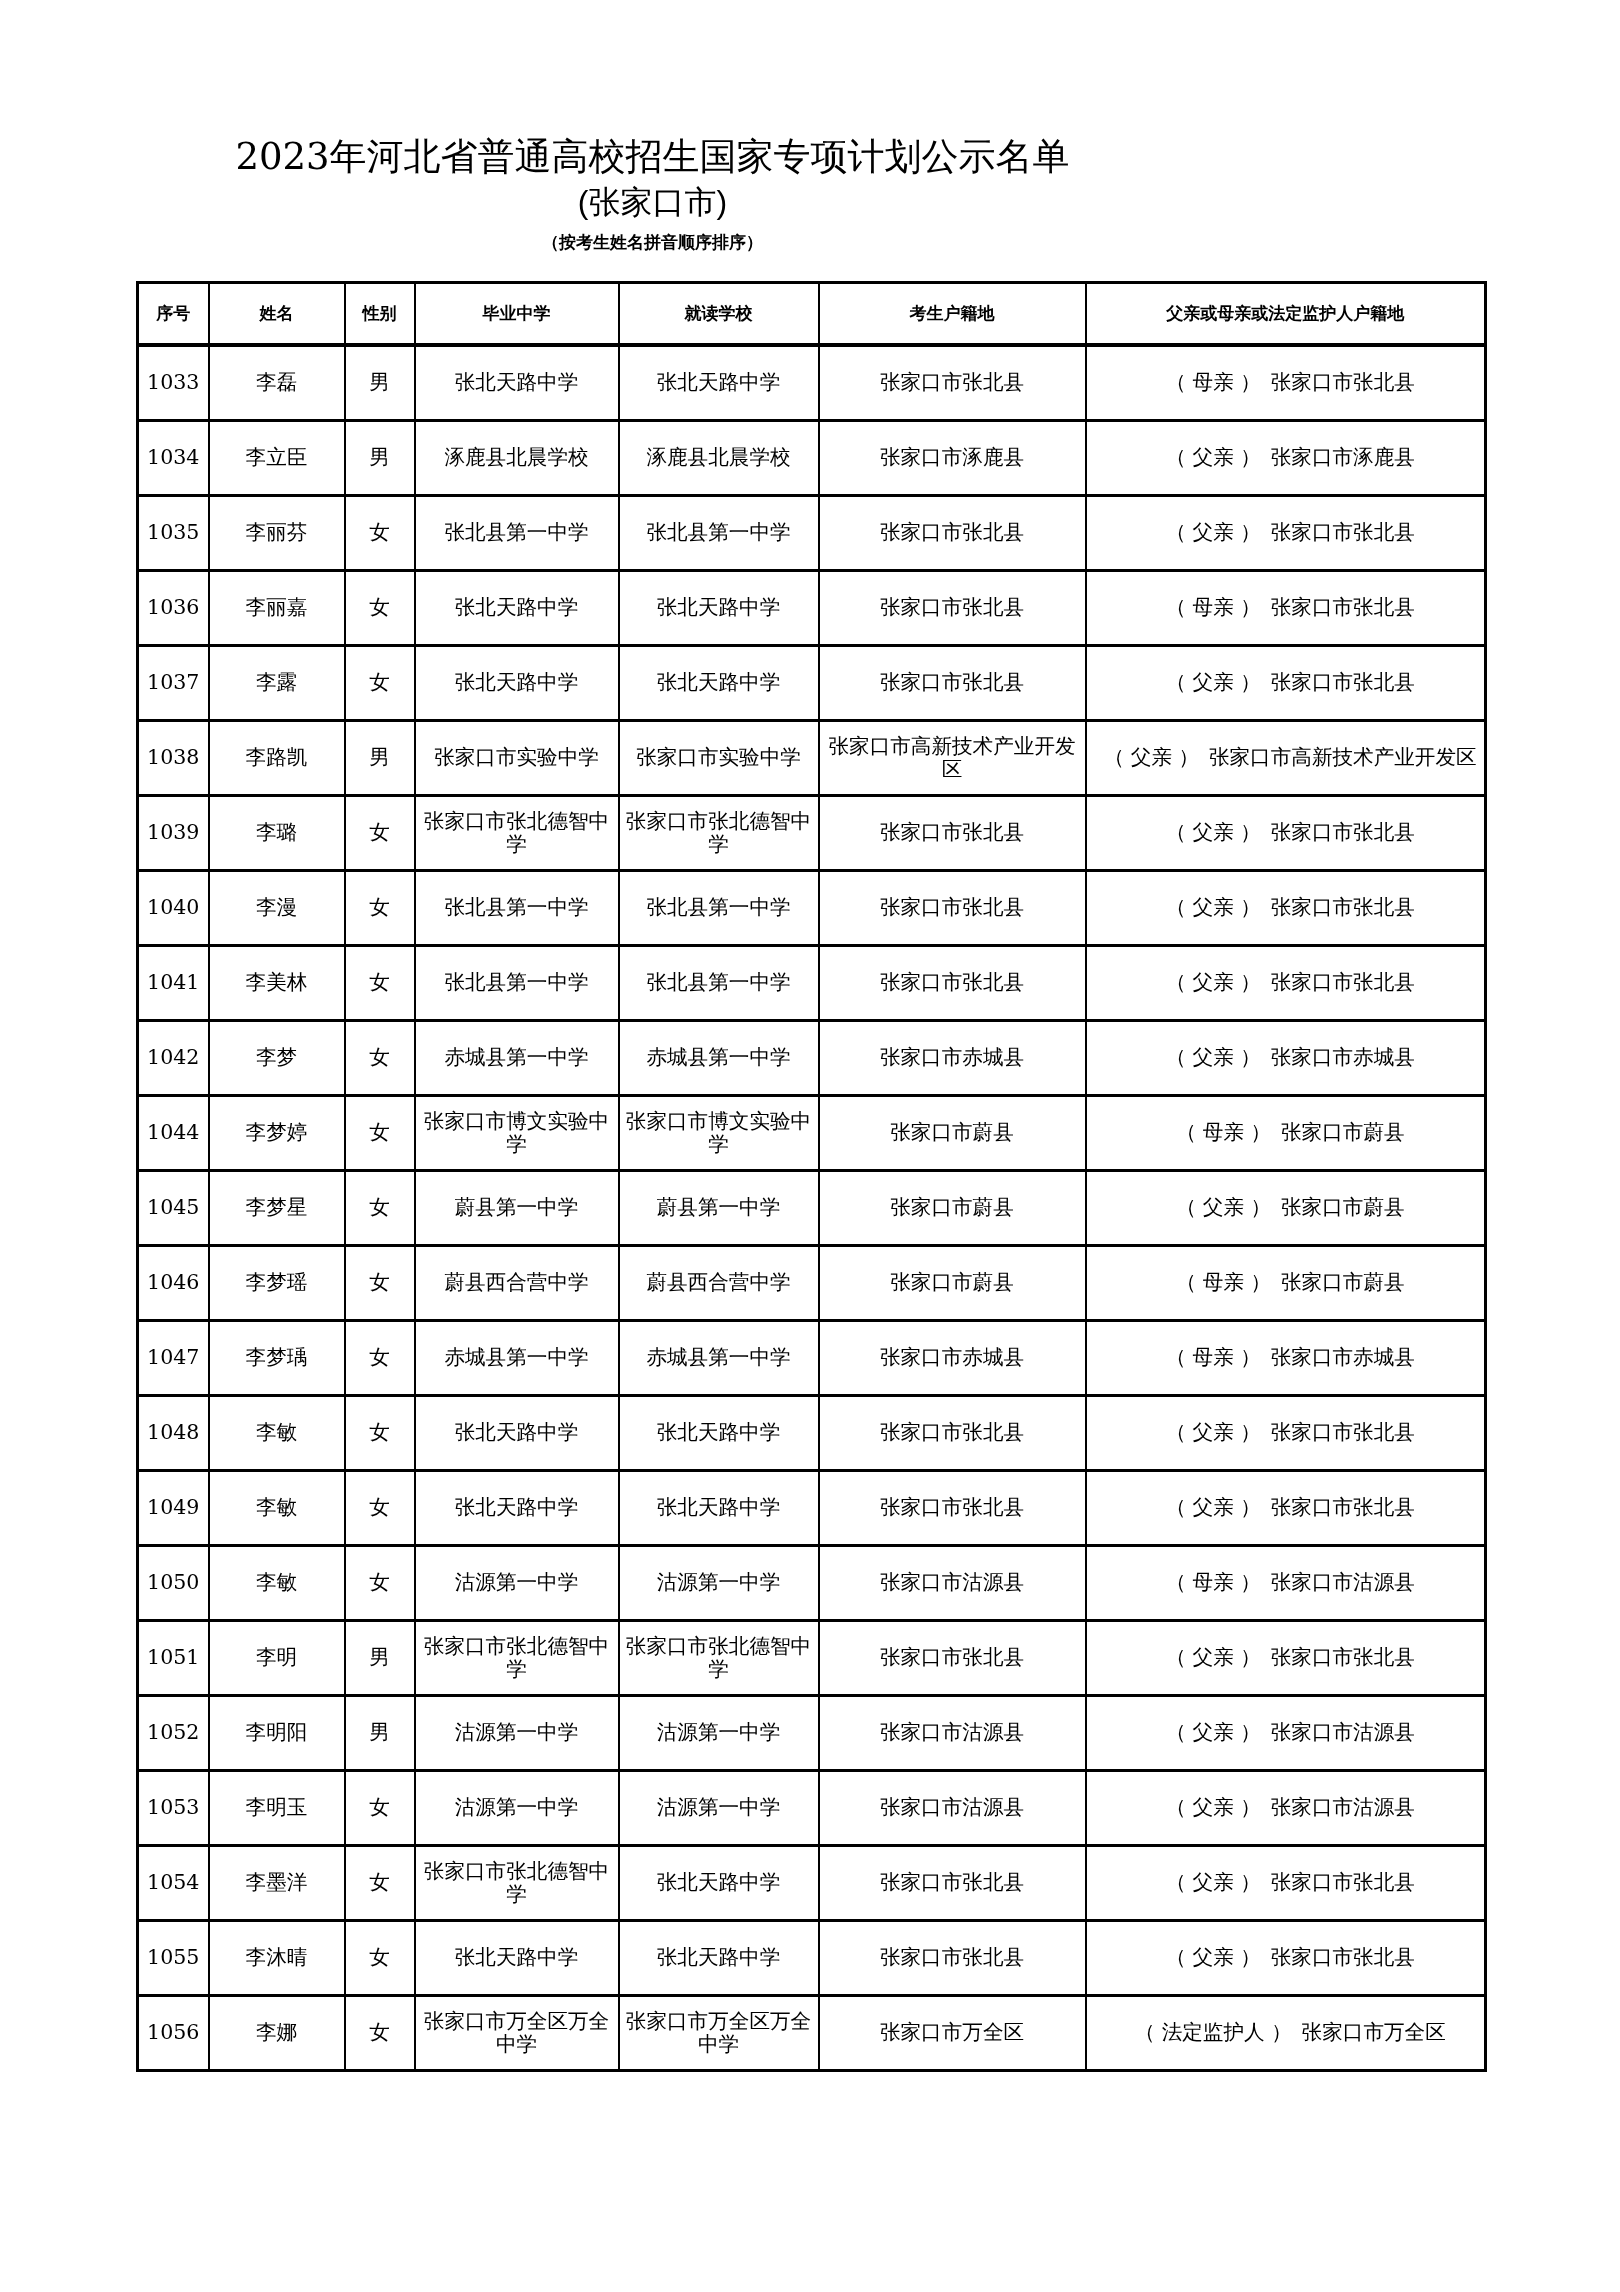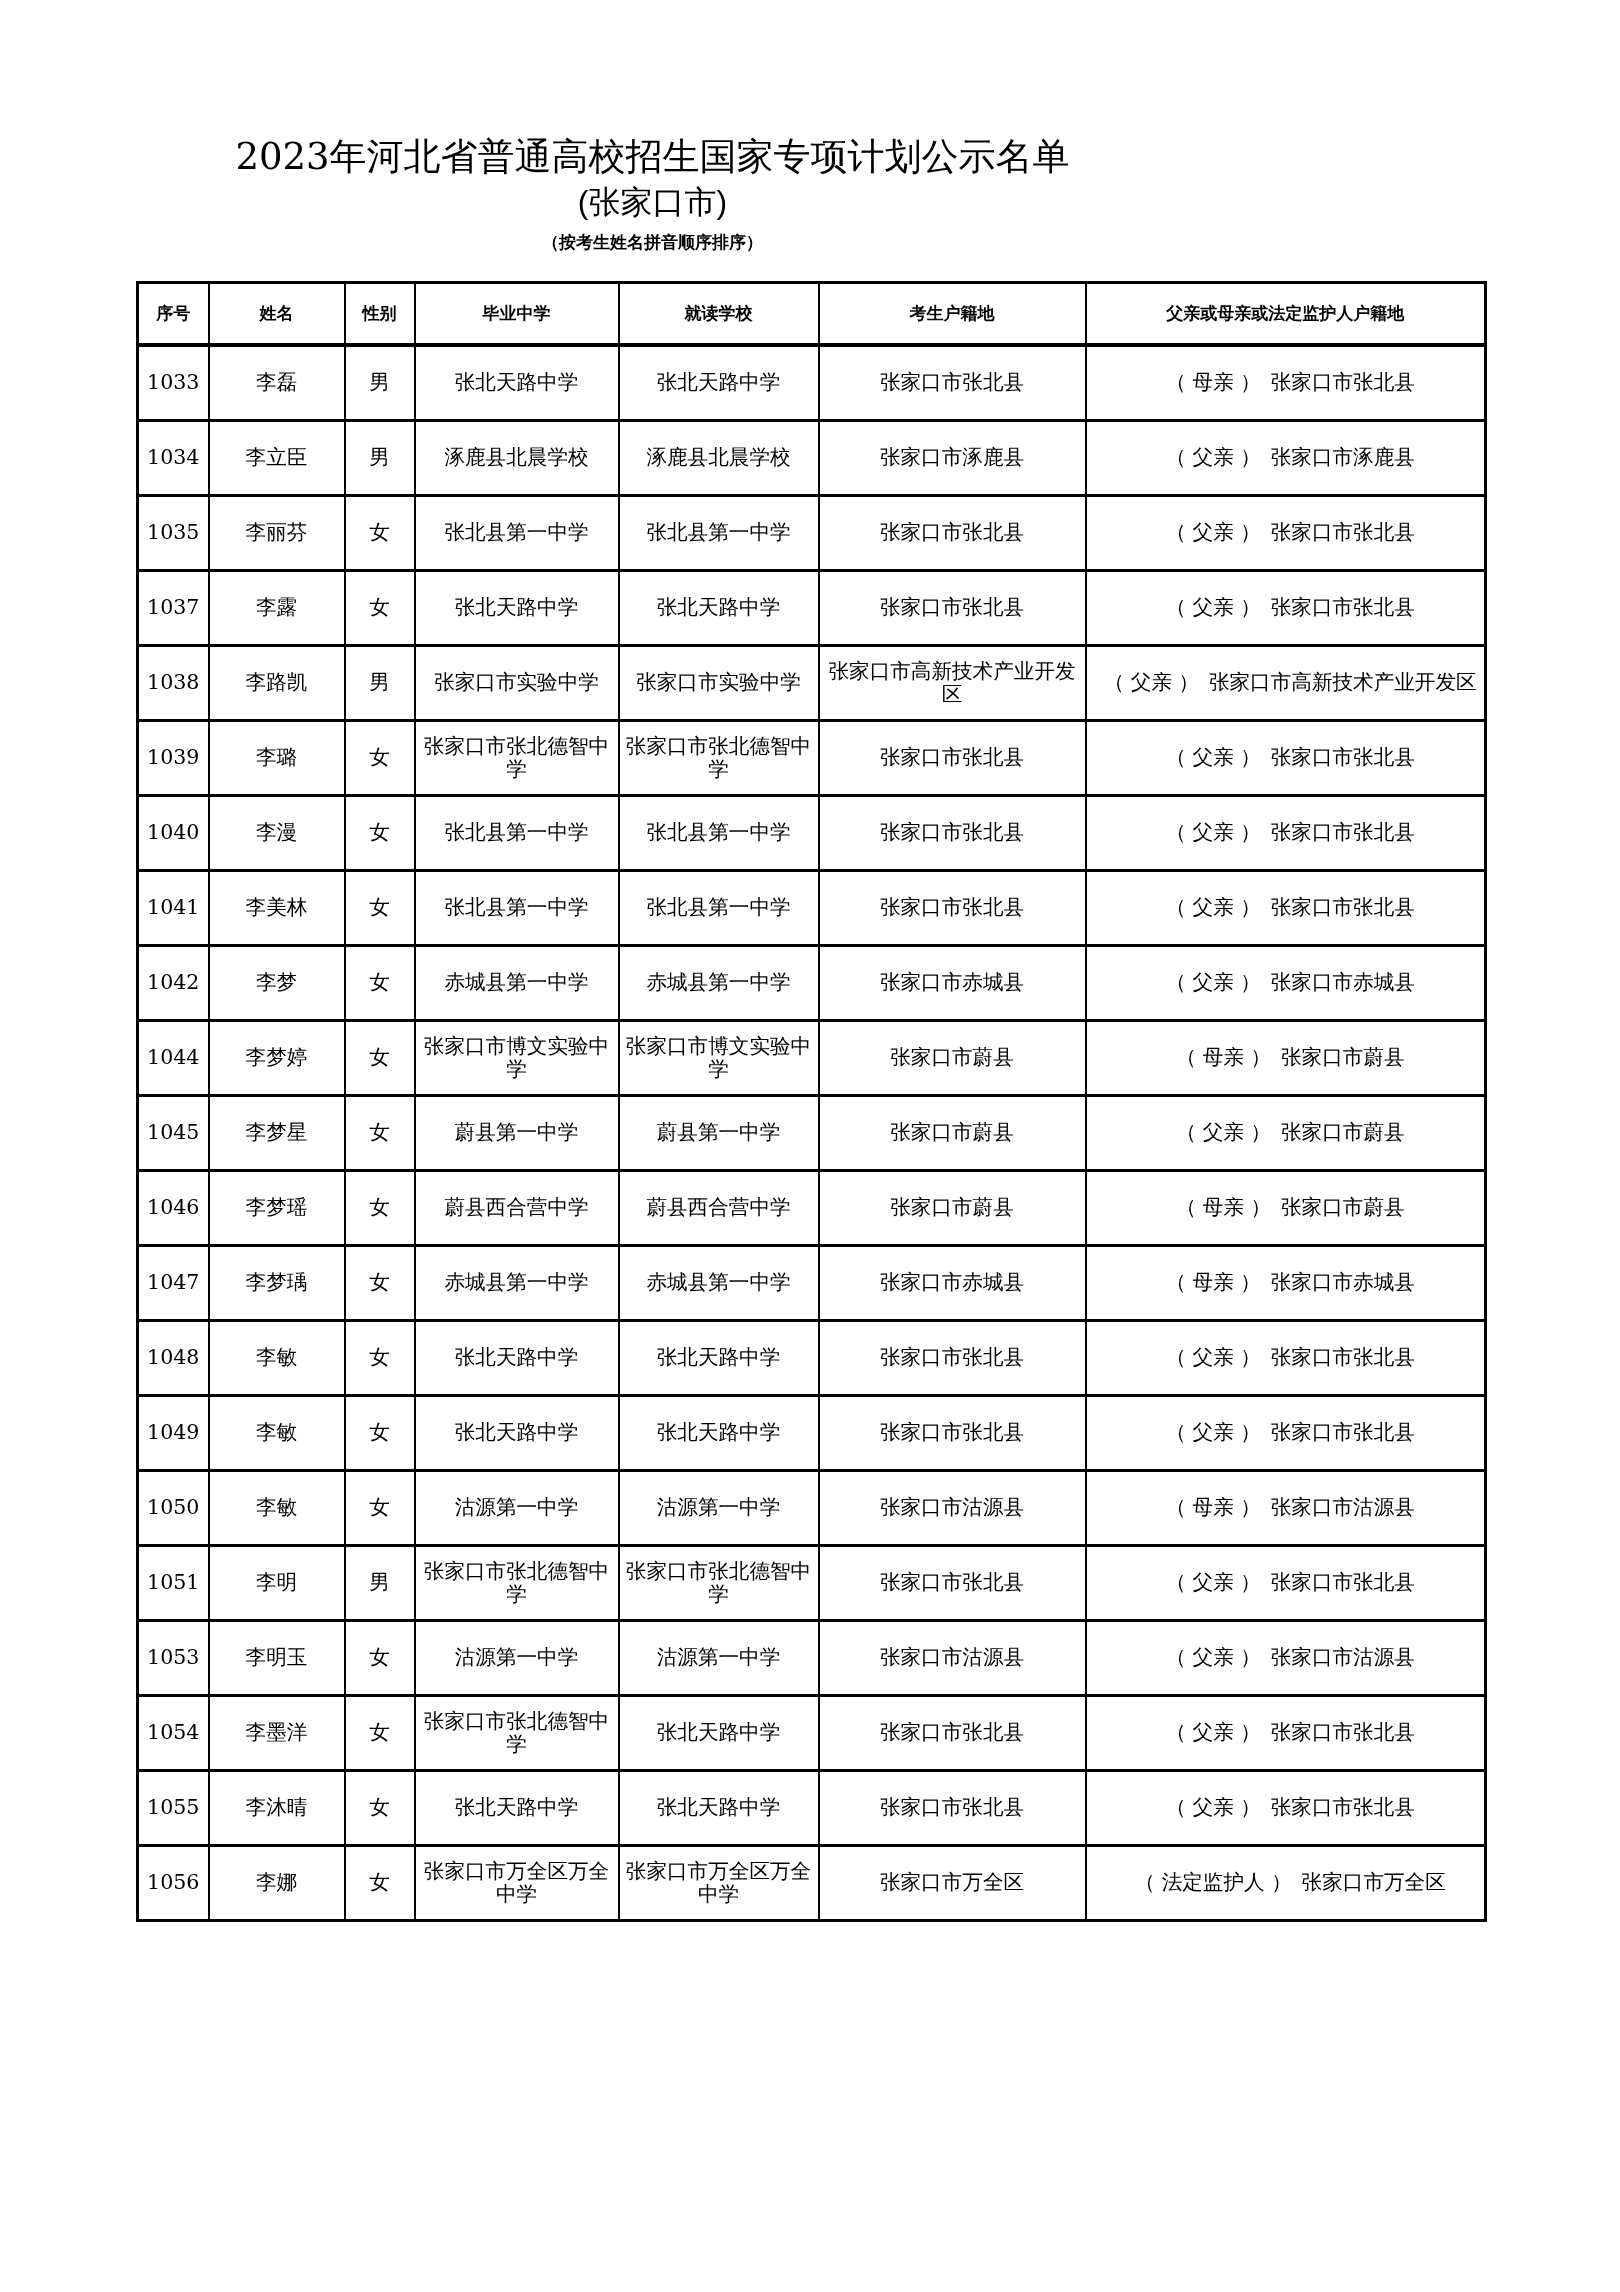--- a/index.html
+++ b/index.html
@@ -68,20 +68,29 @@
       <tr class="row">
         <td class="c-no">1035</td>
         <td>李丽芬</td>
         <td>女</td>
         <td>张北县第一中学</td>
         <td>张北县第一中学</td>
         <td>张家口市张北县</td>
         <td><span class="paren">（ 父亲 ）</span><span>张家口市张北县</span></td>
       </tr>
       <tr class="row">
+        <td class="c-no">1036</td>
+        <td>李丽嘉</td>
+        <td>女</td>
+        <td>张北天路中学</td>
+        <td>张北天路中学</td>
+        <td>张家口市张北县</td>
+        <td><span class="paren">（ 母亲 ）</span><span>张家口市张北县</span></td>
+      </tr>
+      <tr class="row">
         <td class="c-no">1037</td>
         <td>李露</td>
         <td>女</td>
         <td>张北天路中学</td>
         <td>张北天路中学</td>
         <td>张家口市张北县</td>
         <td><span class="paren">（ 父亲 ）</span><span>张家口市张北县</span></td>
       </tr>
       <tr class="row">
         <td class="c-no">1038</td>
@@ -194,20 +203,29 @@
       <tr class="row">
         <td class="c-no">1051</td>
         <td>李明</td>
         <td>男</td>
         <td>张家口市张北德智中学</td>
         <td>张家口市张北德智中学</td>
         <td>张家口市张北县</td>
         <td><span class="paren">（ 父亲 ）</span><span>张家口市张北县</span></td>
       </tr>
       <tr class="row">
+        <td class="c-no">1052</td>
+        <td>李明阳</td>
+        <td>男</td>
+        <td>沽源第一中学</td>
+        <td>沽源第一中学</td>
+        <td>张家口市沽源县</td>
+        <td><span class="paren">（ 父亲 ）</span><span>张家口市沽源县</span></td>
+      </tr>
+      <tr class="row">
         <td class="c-no">1053</td>
         <td>李明玉</td>
         <td>女</td>
         <td>沽源第一中学</td>
         <td>沽源第一中学</td>
         <td>张家口市沽源县</td>
         <td><span class="paren">（ 父亲 ）</span><span>张家口市沽源县</span></td>
       </tr>
       <tr class="row">
         <td class="c-no">1054</td>

